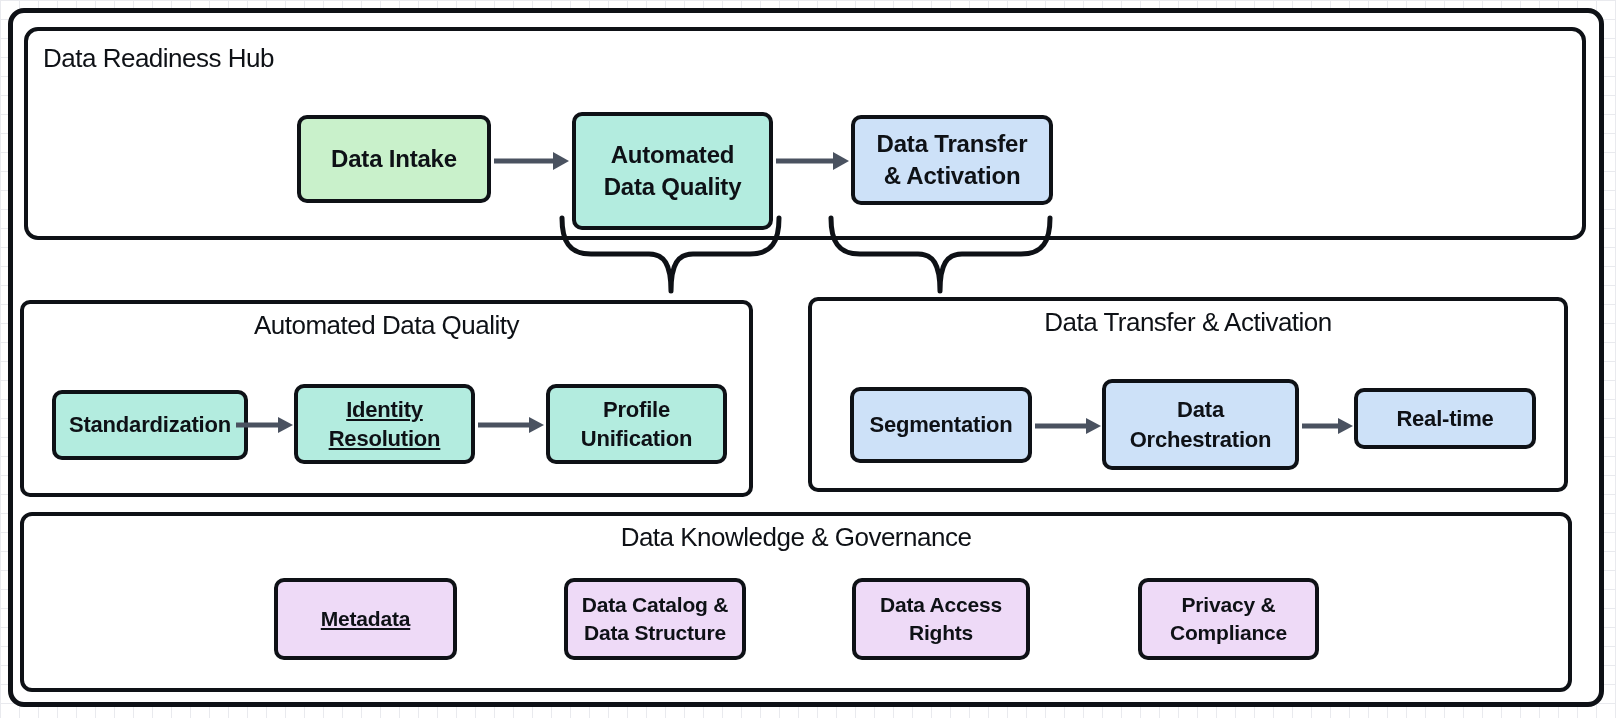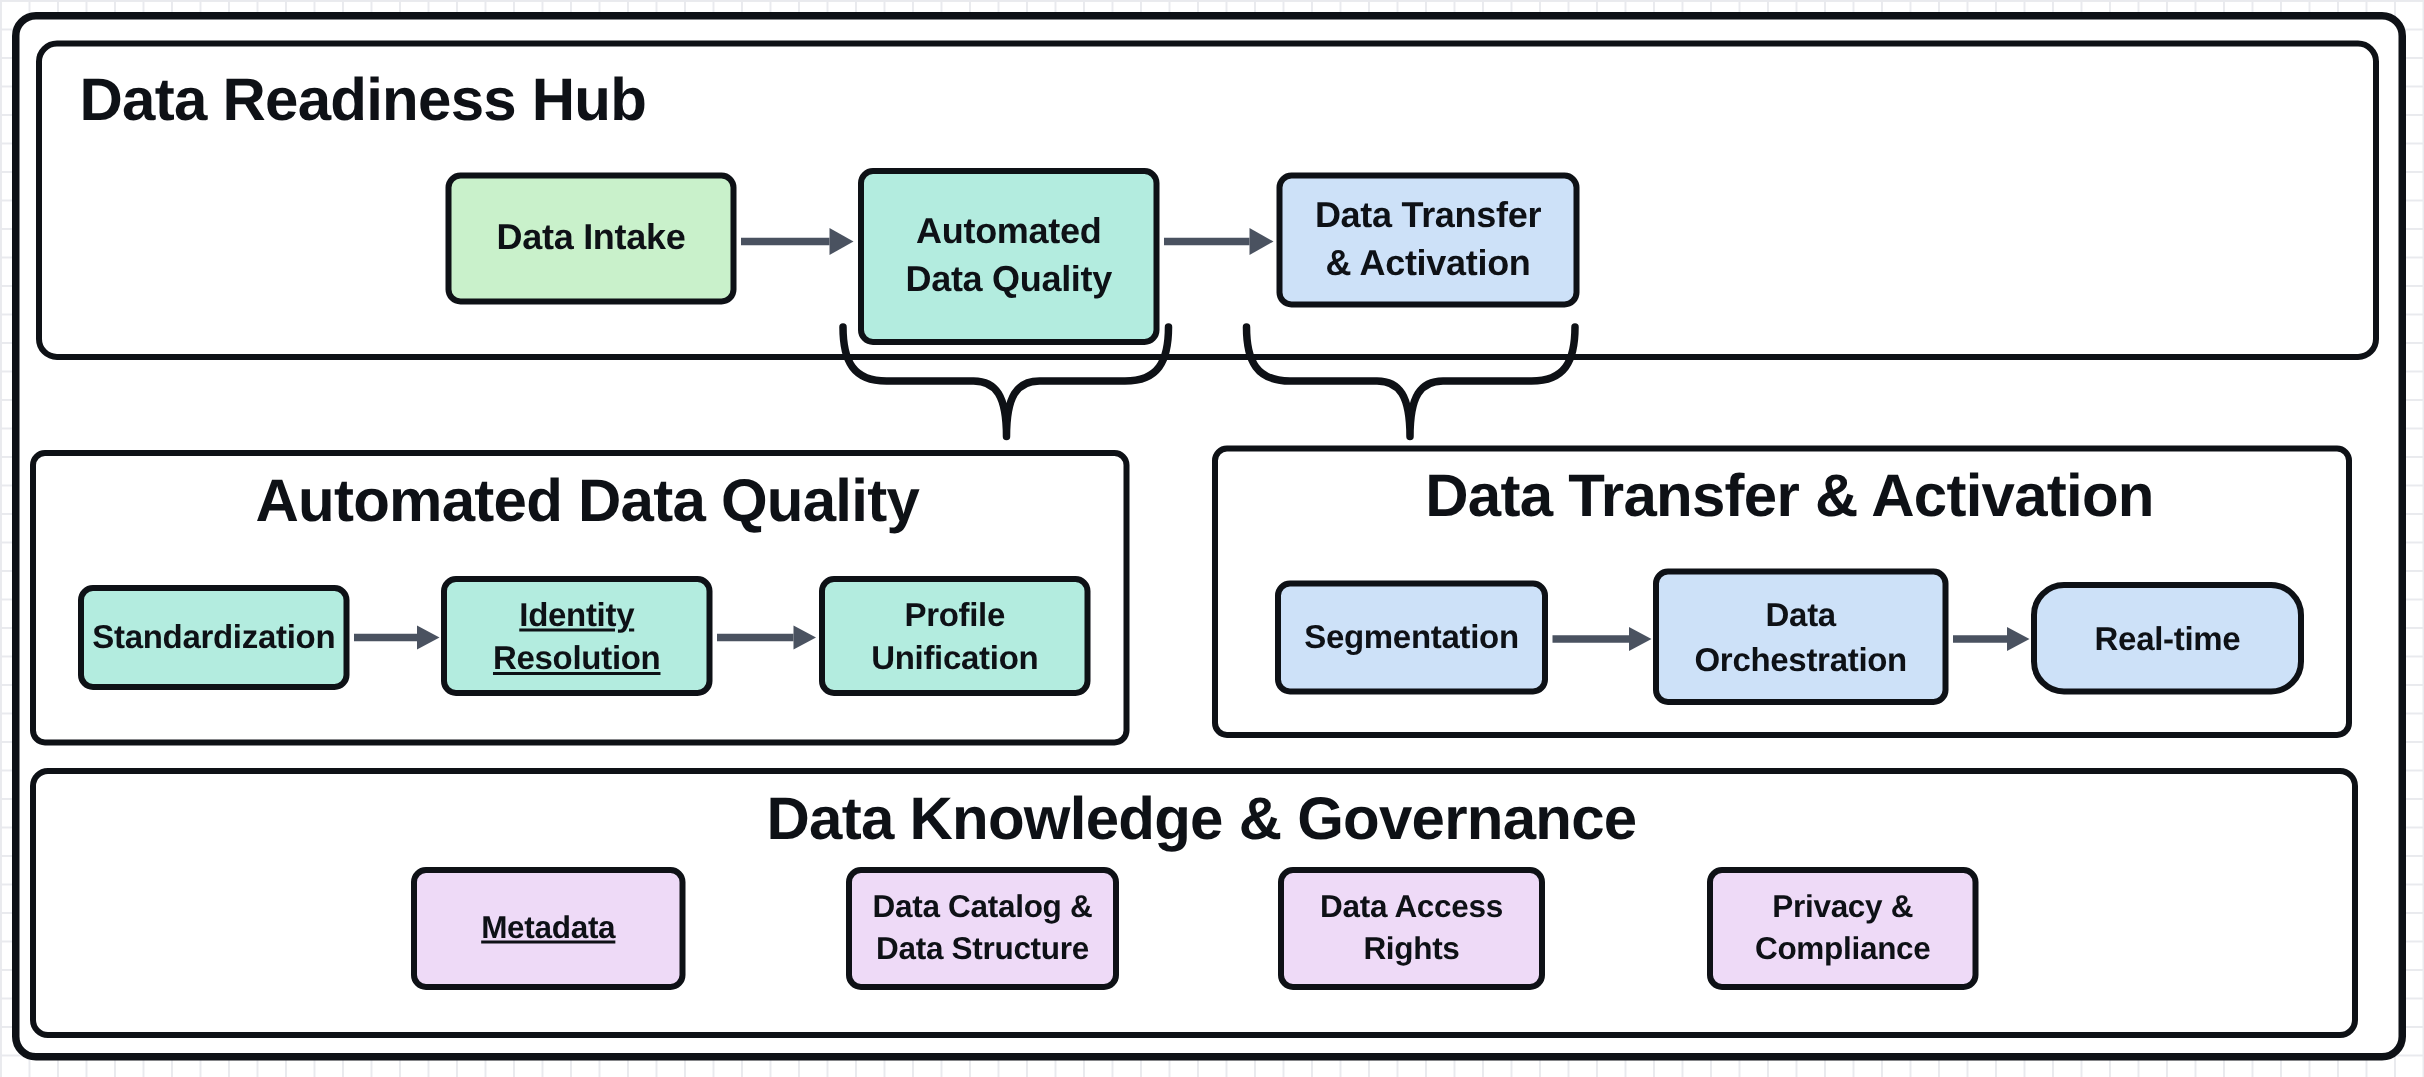--- a/index.html
+++ b/index.html
@@ -28,26 +28,25 @@
     z-index: 1;
   }
   .container {
     position: absolute;
     background: #ffffff;
     border: 4px solid var(--line-black, #0e1116);
     box-sizing: border-box;
     z-index: 2;
   }
   .section-title {
-    font-weight: 700;
-    font-size: 40px;
+    font-weight: 400;
+    font-size: 26px;
     letter-spacing: -0.5px;
     line-height: 1.15;
     color: var(--line-black, #0e1116);
-    margin-left: 10px;
   }
   .title-left { padding: 13px 0 0 15px; }
   .title-center { text-align: center; padding-top: 7px; }
   .node {
     position: absolute;
     display: flex;
     align-items: center;
     justify-content: center;
     border: 4px solid var(--line-black, #0e1116);
     border-radius: 10px;
@@ -104,40 +103,40 @@
 </div>
 <div class="node teal f24" style="left:572px; top:112px; width:201px; height:118px;">
   <span>Automated
 Data Quality</span>
 </div>
 <div class="node blue f24" style="left:851px; top:115px; width:202px; height:90px;">
   <span>Data Transfer
 &amp; Activation</span>
 </div>
 
-<div class="node teal f22" style="left:52px; top:390px; width:181px; height:70px;">
+<div class="node teal f22" style="left:52px; top:390px; width:196px; height:70px;">
   <span>Standardization</span>
 </div>
 <div class="node teal f22" style="left:294px; top:384px; width:181px; height:80px;text-decoration:underline;">
   <span>Identity
 Resolution</span>
 </div>
 <div class="node teal f22" style="left:546px; top:384px; width:181px; height:80px;">
   <span>Profile
 Unification</span>
 </div>
 
 <div class="node blue f22" style="left:850px; top:387px; width:182px; height:76px;">
   <span>Segmentation</span>
 </div>
 <div class="node blue f22" style="left:1102px; top:379px; width:197px; height:91px;">
   <span>Data
 Orchestration</span>
 </div>
-<div class="node blue f22" style="left:1354px; top:388px; width:182px; height:75px;border-radius:22px;">
+<div class="node blue f22" style="left:1354px; top:388px; width:182px; height:61px;">
   <span>Real-time</span>
 </div>
 
 <div class="node purple f21" style="left:274px; top:578px; width:183px; height:82px;text-decoration:underline;">
   <span>Metadata</span>
 </div>
 <div class="node purple f21" style="left:564px; top:578px; width:182px; height:82px;">
   <span>Data Catalog &amp;
 Data Structure</span>
 </div>

